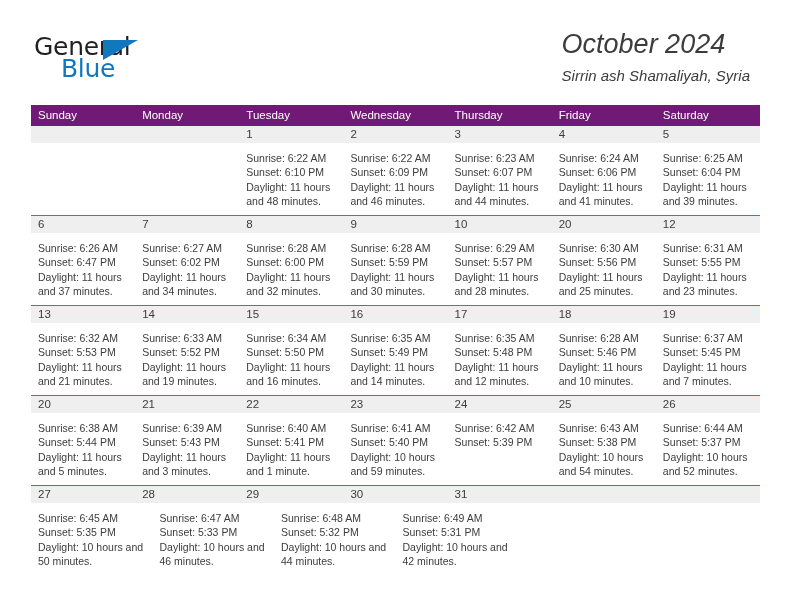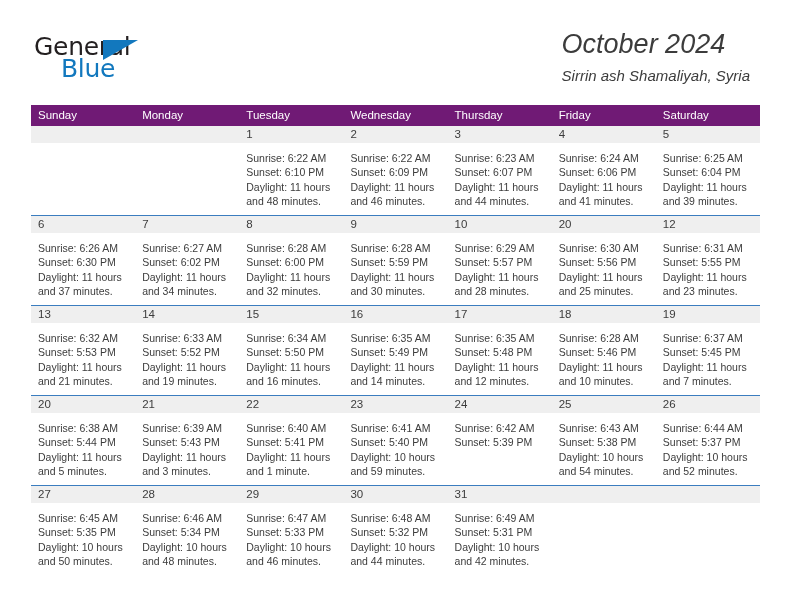--- a/index.html
+++ b/index.html
@@ -242,21 +242,21 @@
         <div class="num-cell">7</div>
         <div class="num-cell">8</div>
         <div class="num-cell">9</div>
         <div class="num-cell">10</div>
         <div class="num-cell">20</div>
         <div class="num-cell">12</div>
       </div>
       <div class="week-body">
         <div class="info-cell">
           <div class="info-line">Sunrise: 6:26 AM</div>
-          <div class="info-line">Sunset: 6:30 PM</div>
+          <div class="info-line">Sunset: 6:47 PM</div>
           <div class="info-daylight">Daylight: 11 hours and 37 minutes.</div>
         </div>
         <div class="info-cell">
           <div class="info-line">Sunrise: 6:27 AM</div>
           <div class="info-line">Sunset: 6:02 PM</div>
           <div class="info-daylight">Daylight: 11 hours and 34 minutes.</div>
         </div>
         <div class="info-cell">
           <div class="info-line">Sunrise: 6:28 AM</div>
           <div class="info-line">Sunset: 6:00 PM</div>
@@ -392,25 +392,20 @@
         <div class="num-cell"></div>
         <div class="num-cell"></div>
       </div>
       <div class="week-body">
         <div class="info-cell">
           <div class="info-line">Sunrise: 6:45 AM</div>
           <div class="info-line">Sunset: 5:35 PM</div>
           <div class="info-daylight">Daylight: 10 hours and 50 minutes.</div>
         </div>
         <div class="info-cell">
-          <div class="info-line">Sunrise: 6:46 AM</div>
-          <div class="info-line">Sunset: 5:34 PM</div>
-          <div class="info-daylight">Daylight: 10 hours and 48 minutes.</div>
-        </div>
-        <div class="info-cell">
           <div class="info-line">Sunrise: 6:47 AM</div>
           <div class="info-line">Sunset: 5:33 PM</div>
           <div class="info-daylight">Daylight: 10 hours and 46 minutes.</div>
         </div>
         <div class="info-cell">
           <div class="info-line">Sunrise: 6:48 AM</div>
           <div class="info-line">Sunset: 5:32 PM</div>
           <div class="info-daylight">Daylight: 10 hours and 44 minutes.</div>
         </div>
         <div class="info-cell">

